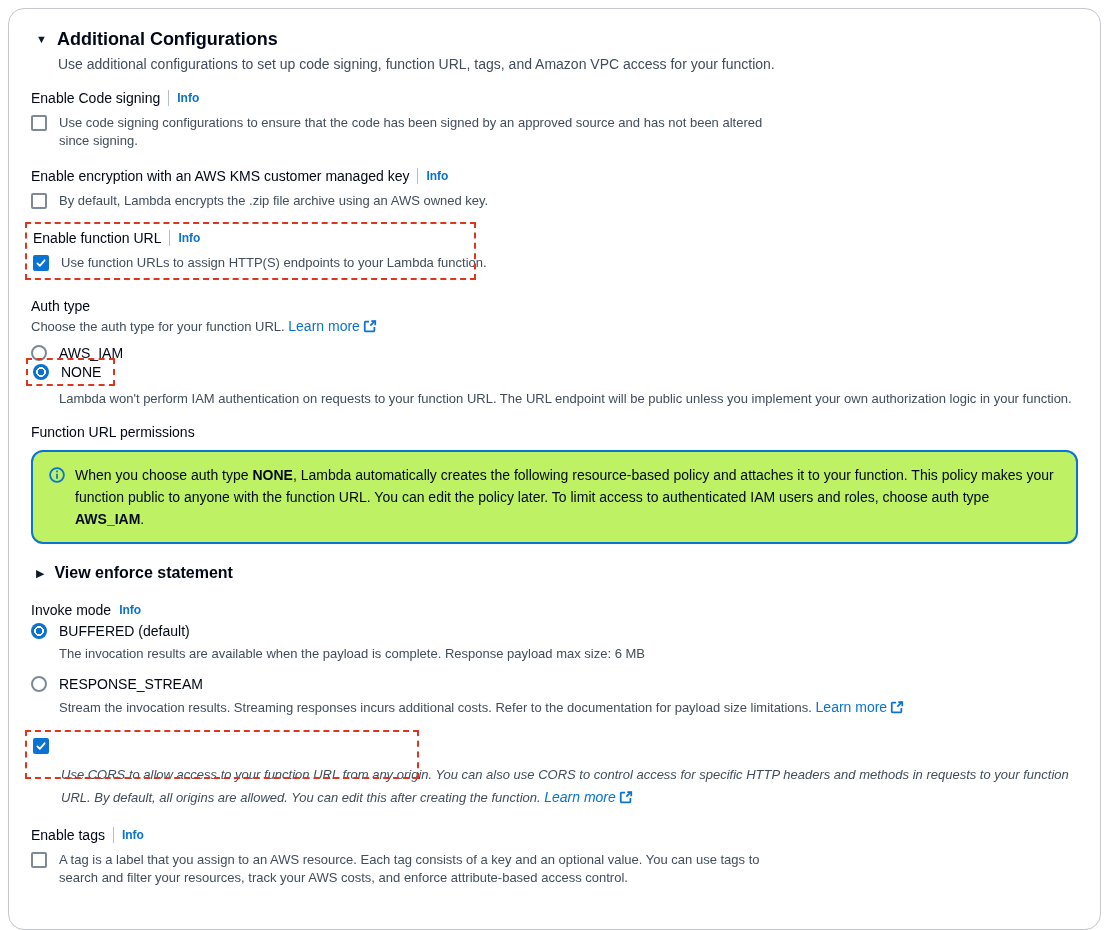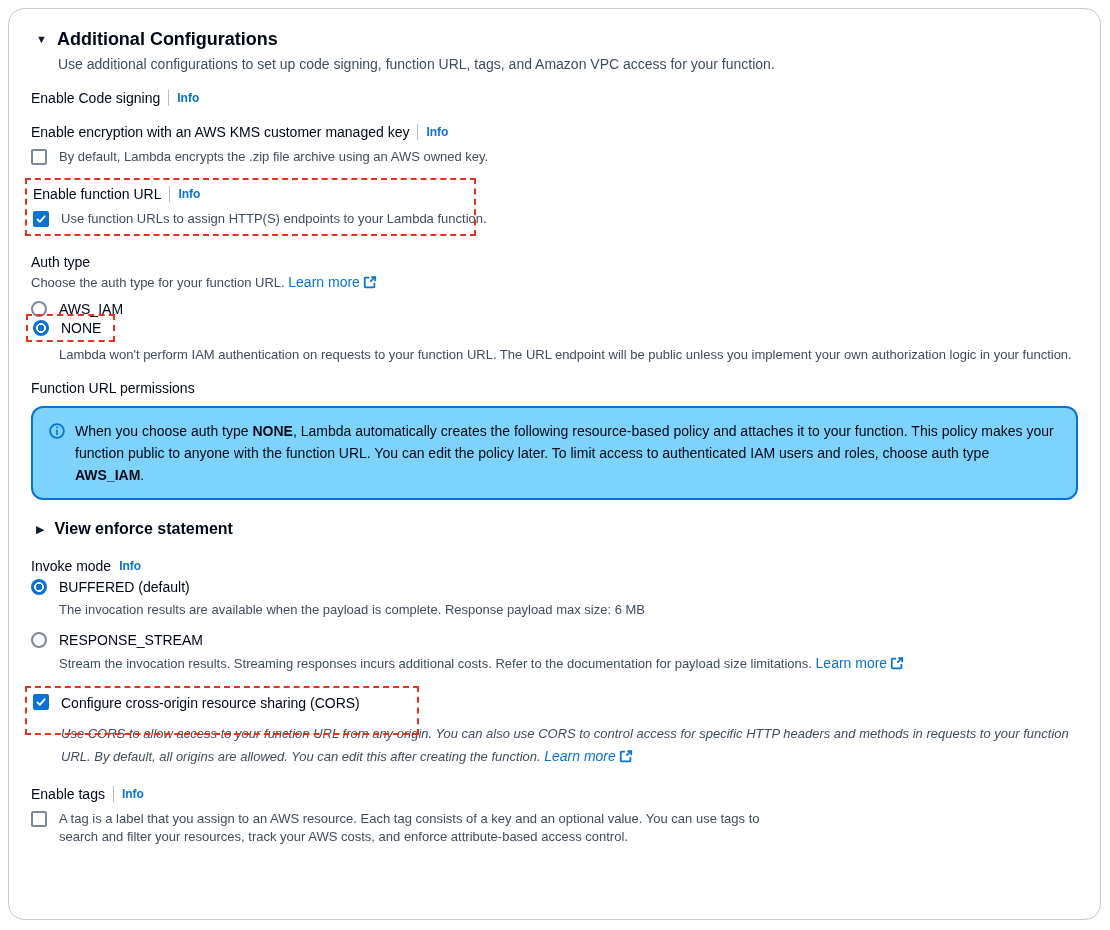--- a/index.html
+++ b/index.html
@@ -52,21 +52,21 @@
   }
   .radio-row { display: flex; align-items: flex-start; gap: 12px; }
   .radio-label { font-size: 14px; color: #000716; line-height: 19px; cursor: pointer; }
   .radio-desc { margin: 4px 0 14px 28px; font-size: 13px; color: #414d5c; line-height: 18px; }
 
   .desc-line { font-size: 13px; color: #414d5c; }
   .learn-more { color: #0972d3; font-size: 14px; cursor: pointer; white-space: nowrap; }
   .ext-icon { vertical-align: -2px; margin-left: 3px; }
 
   .alert {
-    border: 2px solid #0972d3; background: #7dd3fc; border-radius: 12px;
+    border: 2px solid #0972d3; background: #bef264; border-radius: 12px;
     padding: 12px 16px; display: flex; gap: 10px; align-items: flex-start;
     margin: 0 0 20px 0;
   }
   .alert-text { font-size: 14px; color: #000716; line-height: 22px; }
   .info-circle { flex: 0 0 auto; margin-top: 3px; }
 
   .expander { display: flex; align-items: center; gap: 10px; margin: 2px 0 20px 5px; cursor: pointer; }
   .expander-label { font-size: 16px; font-weight: bold; color: #000716; }
 
   .rel { position: relative; }
@@ -92,20 +92,24 @@
     <span class="page-title">Additional Configurations</span>
   </div>
   <div class="subtitle">Use additional configurations to set up code signing, function URL, tags, and Amazon VPC access for your function.</div>
 
   <div class="section">
     <div class="label-row">
       <span class="sec-label">Enable Code signing</span>
       <span class="vbar"></span>
       <span class="info-link">Info</span>
     </div>
+    <div class="chk-row">
+      <span class="checkbox"></span>
+      <span class="chk-label maxw-codesign">Use code signing configurations to ensure that the code has been signed by an approved source and has not been altered since signing.</span>
+    </div>
   </div>
 
   <div class="section mb20">
     <div class="label-row">
       <span class="sec-label">Enable encryption with an AWS KMS customer managed key</span>
       <span class="vbar"></span>
       <span class="info-link">Info</span>
     </div>
     <div class="chk-row">
       <span class="checkbox"></span>
@@ -198,21 +202,20 @@
   </div>
 
   <div class="section rel" style="margin-left:2px; margin-top:20px;">
     <div class="annotation ann-cors"></div>
     <div class="chk-row" style="margin-bottom:4px;">
       <span class="checkbox checked">
         <svg width="12" height="12" viewBox="0 0 16 16">
             <path d="M3.2 8.6l3.2 3.2 6.4-7.4" fill="none" stroke="#ffffff" stroke-width="2.4" stroke-linecap="round" stroke-linejoin="round"></path>
           </svg>
       </span>
-      <span class="chk-label dark">Configure cross-origin resource sharing (CORS)</span>
     </div>
     <div class="radio-desc" style="margin-top:10px; margin-bottom:0; line-height:22px;font-style:italic;">
       <span>Use CORS to allow access to your function URL from any origin. You can also use CORS to control access for specific HTTP headers and methods in requests to your function URL. By default, all origins are allowed. You can edit this after creating the function.</span>
       <span class="learn-more"><span>Learn more</span><svg class="ext-icon" width="14" height="14" viewBox="0 0 16 16">
             <path d="M13 9v4.2a.8.8 0 0 1-.8.8H2.8a.8.8 0 0 1-.8-.8V3.8a.8.8 0 0 1 .8-.8H7" fill="none" stroke="#0972d3" stroke-width="2"></path>
             <path d="M9.5 2.5H14v4.5" fill="none" stroke="#0972d3" stroke-width="2"></path>
             <path d="M13.8 2.2L8.4 7.6" fill="none" stroke="#0972d3" stroke-width="2"></path>
           </svg></span>
     </div>
   </div>

